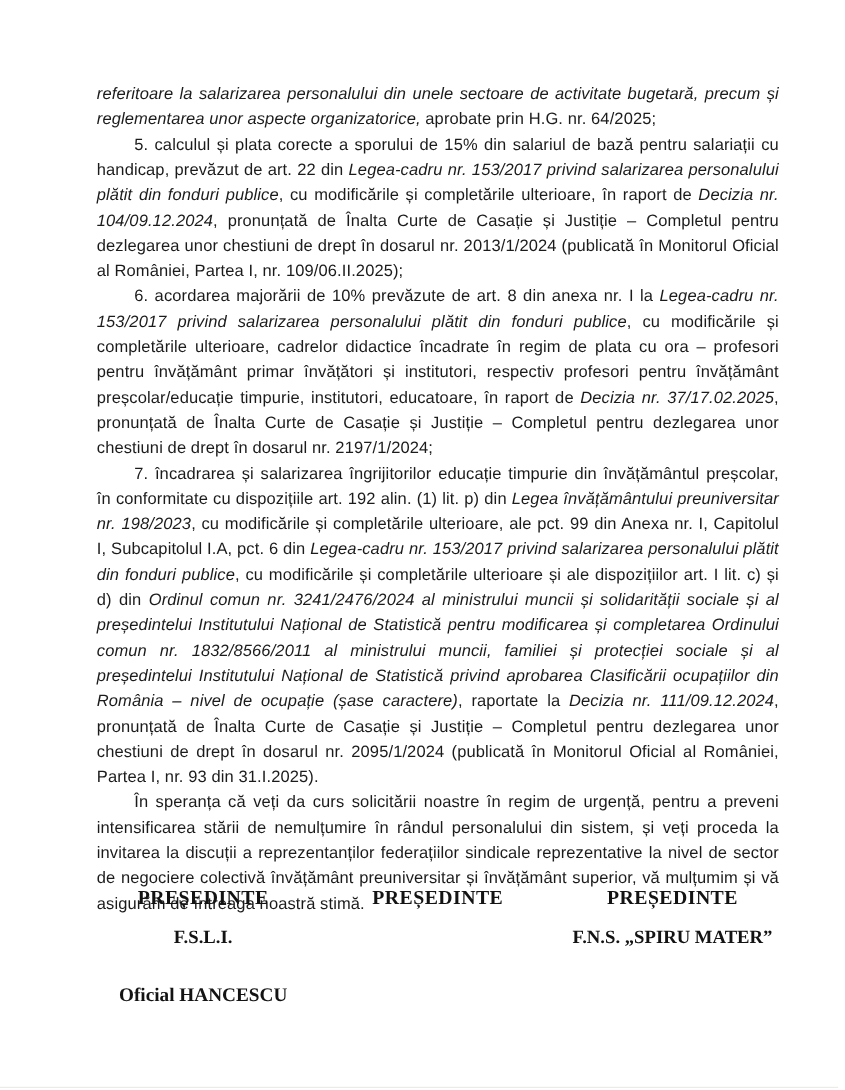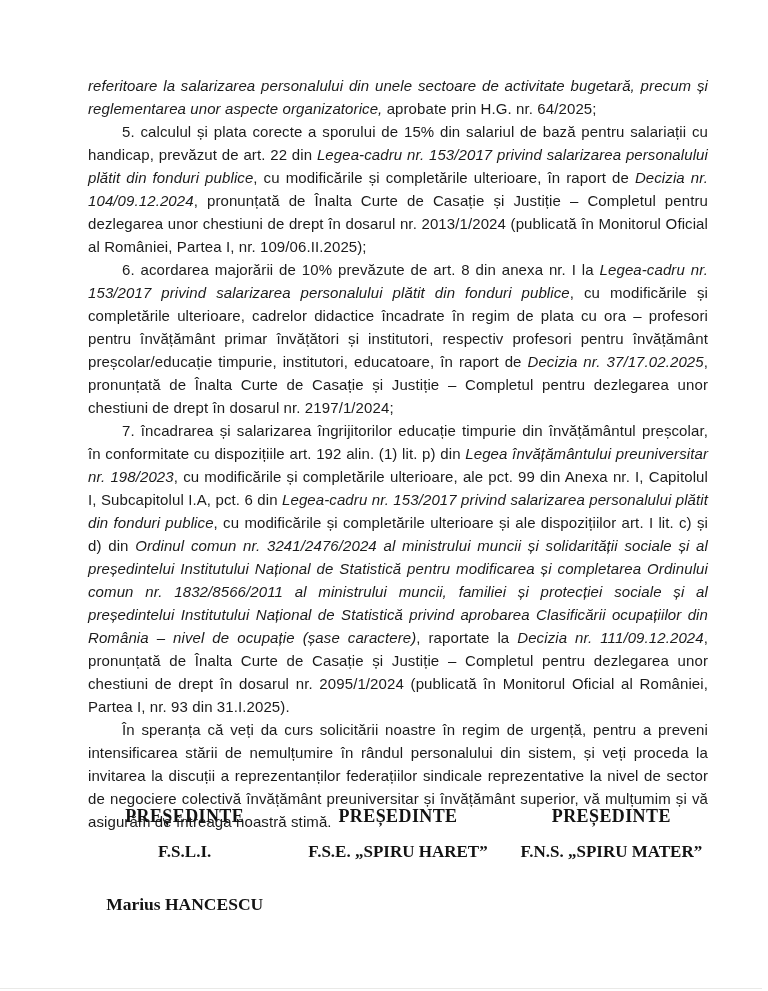--- a/index.html
+++ b/index.html
@@ -67,27 +67,26 @@
       <p class="para indent"><span>7. </span><span class="run-b">încadrarea și salarizarea îngrijitorilor educație timpurie din învățământul preșcolar</span><span>, în conformitate cu dispozițiile art. 192 alin. (1) lit. p) din </span><span class="run-i">Legea învățământului preuniversitar nr. 198/2023</span><span>, cu modificările și completările ulterioare, ale pct. 99 din Anexa nr. I, Capitolul I, Subcapitolul I.A, pct. 6 din </span><span class="run-i">Legea-cadru nr. 153/2017 privind salarizarea personalului plătit din fonduri publice</span><span>, cu modificările și completările ulterioare și ale dispozițiilor art. I lit. c) și d) din </span><span class="run-i">Ordinul comun nr. 3241/2476/2024 al ministrului muncii și solidarității sociale și al președintelui Institutului Național de Statistică pentru modificarea și completarea Ordinului comun nr. 1832/8566/2011 al ministrului muncii, familiei și protecției sociale și al președintelui Institutului Național de Statistică privind aprobarea Clasificării ocupațiilor din România – nivel de ocupație (șase caractere)</span><span>, raportate la </span><span class="run-i">Decizia nr. 111/09.12.2024</span><span>, pronunțată de Înalta Curte de Casație și Justiție – Completul pentru dezlegarea unor chestiuni de drept în dosarul nr. 2095/1/2024 (publicată în Monitorul Oficial al României, Partea I, nr. 93 din 31.I.2025).</span></p>
       <p class="para indent"><span>În speranța că veți da curs solicitării noastre în regim de urgență, pentru a preveni intensificarea stării de nemulțumire în rândul personalului din sistem, și veți proceda la invitarea la discuții a reprezentanților federațiilor sindicale reprezentative la nivel de sector de negociere colectivă învățământ preuniversitar și învățământ superior, vă mulțumim și vă asigurăm de întreaga noastră stimă.</span></p>
     </div>
 
   <div class="sig-block">
 
     <div class="sig-col">
       <p class="sig-title">PREȘEDINTE</p>
       <p class="sig-org">F.S.L.I.</p>
       <div class="sig-name-row">
-        <span class="sig-name">Marius HANCESCU</span>
+        <span class="sig-name">Oficial HANCESCU</span>
       </div>
     </div>
 
     <div class="sig-col">
       <p class="sig-title">PREȘEDINTE</p>
-      <p class="sig-org">F.S.E. „SPIRU HARET”</p>
     </div>
 
     <div class="sig-col">
       <p class="sig-title">PREȘEDINTE</p>
       <p class="sig-org">F.N.S. „SPIRU MATER”</p>
     </div>
 
   </div>
 
   <div class="scan-edge"></div>

